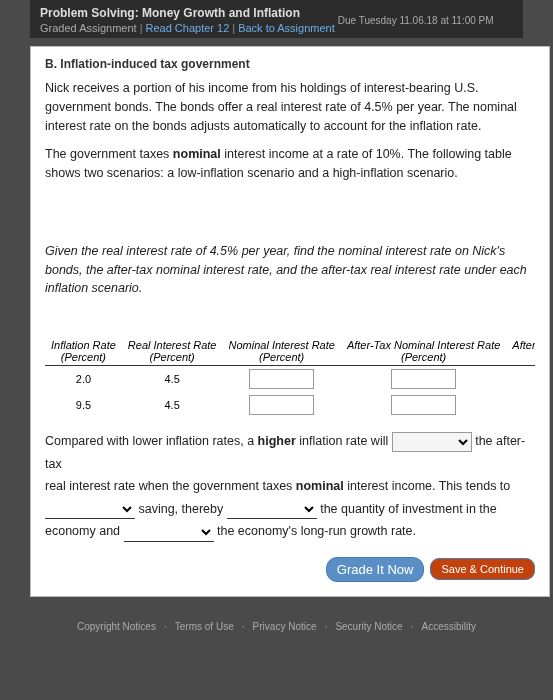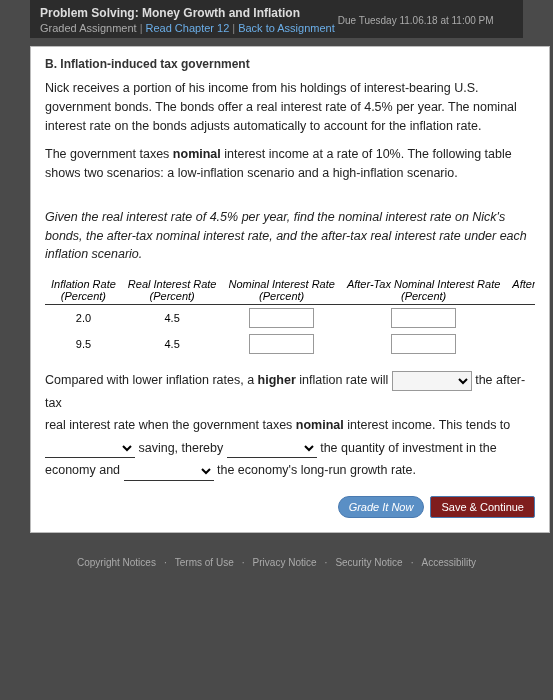--- a/index.html
+++ b/index.html
@@ -88,20 +88,21 @@
       color: #222;
       line-height: 1.5;
       margin-bottom: 10px;
     }
     .italic-prompt {
       font-style: italic;
       font-size: 12.5px;
       color: #222;
       line-height: 1.5;
       margin-bottom: 12px;
+      margin-top: 34px;
     }
     .table-container {
       margin-bottom: 12px;
       overflow-x: auto;
     }
     table {
       border-collapse: collapse;
       font-size: 11px;
       width: 100%;
     }
@@ -156,33 +157,32 @@
       justify-content: flex-end;
       align-items: center;
       gap: 6px;
       margin-top: 14px;
     }
     .btn-grade {
       background: #5a8fc5;
       color: #fff;
       border: 1px solid #4a7ab0;
       padding: 4px 10px;
-      font-size: 11px;
+      font-size: 13px;
       cursor: pointer;
       border-radius: 11px;
-      font-style: italic;
     }
     .btn-save {
-      background: #7f1d1d;
+      background: #c2410c;
       color: #fff;
       border: 1px solid #4a7ab0;
       padding: 4px 10px;
       font-size: 11px;
       cursor: pointer;
-      border-radius: 2px;
+      border-radius: 9px;
     }
     .continue-link {
       font-size: 10px;
       color: #6baee8;
       text-align: right;
       margin-top: 4px;
       cursor: pointer;
       text-decoration: underline;
     }
     .footer-bar {
@@ -192,21 +192,21 @@
       color: #aaa;
       margin-top: 10px;
       padding: 6px 0;
     }
     .footer-bar a {
       color: #aaa;
       text-decoration: none;
       margin: 0 5px;
     }
     .bold { font-weight: bold; }
-    .col-header-top { font-weight: normal; }
+    .col-header-top { font-weight: normal; margin-top: 27px; }
     .col-header-paren { font-style: italic; }
   </style>
 </head>
 <body>
 
 <div class="page-wrapper">
 
   <div class="header-bar">
     <div class="header-title">Problem Solving: Money Growth and Inflation</div>
     <div class="header-nav">

